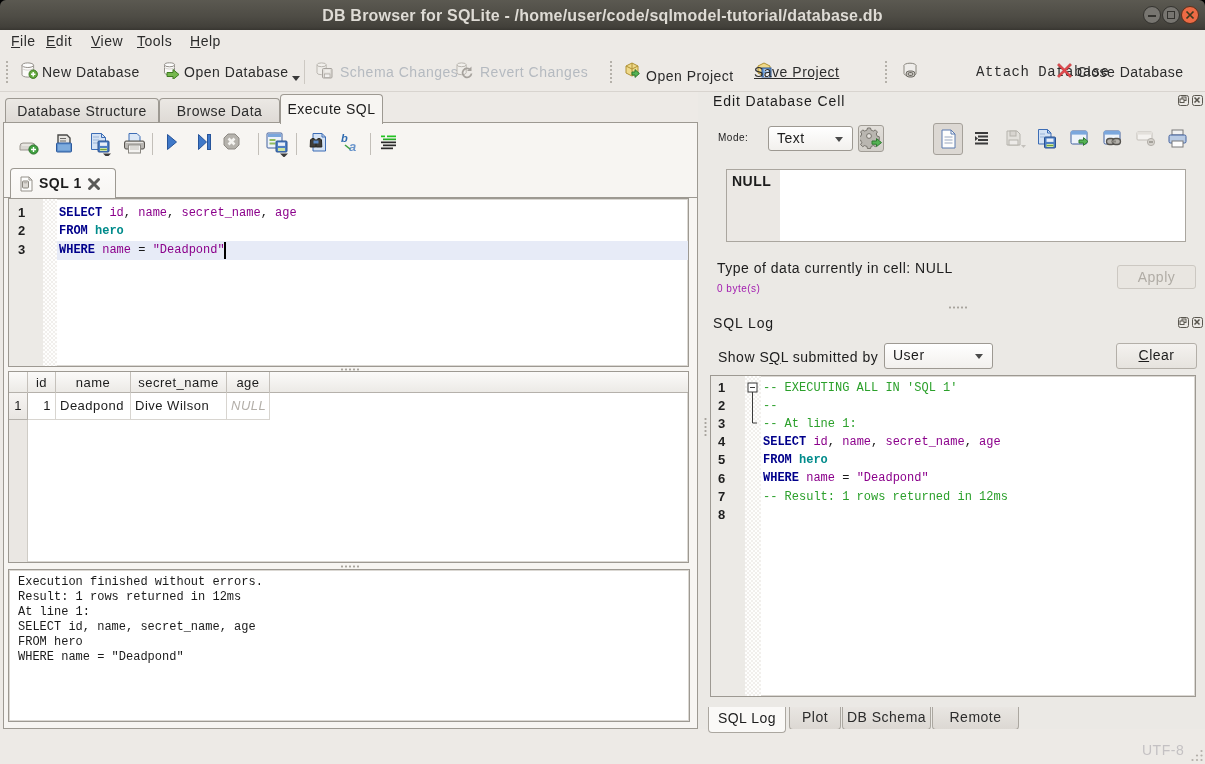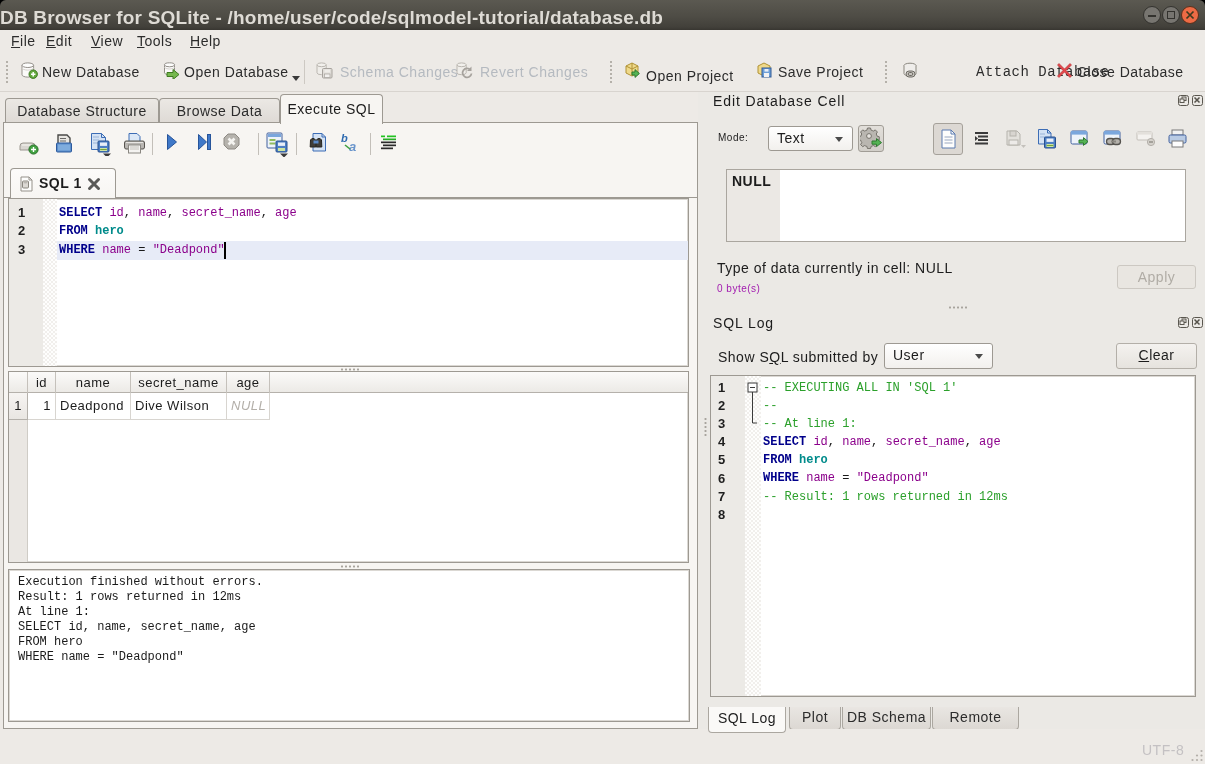--- a/index.html
+++ b/index.html
@@ -16,21 +16,21 @@
   .combo{background:linear-gradient(#ffffff,#f2f0ed);border:1px solid #9d9992;border-radius:3px;color:#1c1c1c;}
   .carr{position:absolute;right:9px;top:50%;margin-top:-2px;width:0;height:0;
     border-left:4px solid transparent;border-right:4px solid transparent;border-top:5px solid #4a4a4a;}
   .dockbtn{position:absolute;width:11px;height:11px;border:1.5px solid #5a574f;border-radius:2.5px;box-sizing:border-box;}
 </style>
 </head>
 <body>
 
 <div class="abs" style="left:0;top:0;width:1205px;height:16px;background:#000;"></div>
 <div class="abs" style="left:0;top:0;width:1205px;height:30px;background:linear-gradient(#5b5951,#4e4c45 55%,#42403a 90%,#383631);border-radius:6px 6px 0 0;">
-  <div class="abs" style="left:0;top:7px;width:1205px;text-align:left;font-size:19px;font-weight:bold;color:#dedbd5;letter-spacing:0.2px;">DB Browser for SQLite - /home/user/code/sqlmodel-tutorial/database.db</div>
+  <div class="abs" style="left:0;top:7px;width:1205px;text-align:center;font-size:16px;font-weight:bold;color:#dedbd5;letter-spacing:0.2px;">DB Browser for SQLite - /home/user/code/sqlmodel-tutorial/database.db</div>
 
   <div class="abs" style="left:1143px;top:6px;width:18px;height:18px;border-radius:50%;background:#777570;border:1px solid #33322e;box-sizing:border-box;">
     <div class="abs" style="left:4px;top:8px;width:8px;height:2px;background:#33322e;"></div>
   </div>
   <div class="abs" style="left:1162px;top:6px;width:18px;height:18px;border-radius:50%;background:#777570;border:1px solid #33322e;box-sizing:border-box;">
     <div class="abs" style="left:4px;top:4px;width:6px;height:6px;border:1.5px solid #33322e;"></div>
   </div>
   <div class="abs" style="left:1181px;top:6px;width:18px;height:18px;border-radius:50%;background:#ed6b45;border:1px solid #58301c;box-sizing:border-box;">
     <svg width="16" height="16" style="position:absolute;left:0;top:0;">
         <path d="M4.5 4.5 L11.5 11.5 M11.5 4.5 L4.5 11.5" stroke="#3c3a1e" stroke-width="1.7"></path>
@@ -105,21 +105,21 @@
   <div class="abs" style="left:646px;top:16px;">Open Project</div>
 
   <div class="abs" style="left:756px;top:10px;width:17px;height:17px;">
     <svg width="17" height="17">
         <path d="M8 1 l6 3 v7 l-6 3 -6 -3 v-7 z" fill="#efd98a" stroke="#b09235"></path>
         <rect x="6" y="6" width="9" height="9" fill="#6d9fd8" stroke="#325a94"></rect>
         <rect x="8" y="11" width="5" height="4" fill="#f2f2f2"></rect>
         <rect x="8.5" y="7" width="4" height="2.6" fill="#e8eef8"></rect>
       </svg>
   </div>
-  <div class="abs" style="left:778px;top:12px;">Save Project</div>
+  <div class="abs" style="left:754px;top:12px;text-decoration:underline;">Save Project</div>
   <div class="abs" style="left:884px;top:8px;width:4px;height:24px;background-image:radial-gradient(circle,#b5b1aa 1px,transparent 1.2px);background-size:4px 4px;"></div>
 
   <div class="abs" style="left:902px;top:10px;width:17px;height:17px;">
     <svg width="17" height="17">
         <ellipse cx="8" cy="3.6" rx="6" ry="2.4" fill="#efedea" stroke="#8a877f"></ellipse>
         <path d="M2 3.6 v8 a6 2.4 0 0 0 12 0 v-8" fill="#efedea" stroke="#8a877f"></path>
         <rect x="4" y="9" width="9" height="6" rx="3" fill="#c9c6c0" stroke="#6e6b64"></rect>
         <rect x="6.2" y="10.5" width="4.6" height="3" rx="1.5" fill="none" stroke="#6e6b64"></rect>
       </svg>
   </div>

